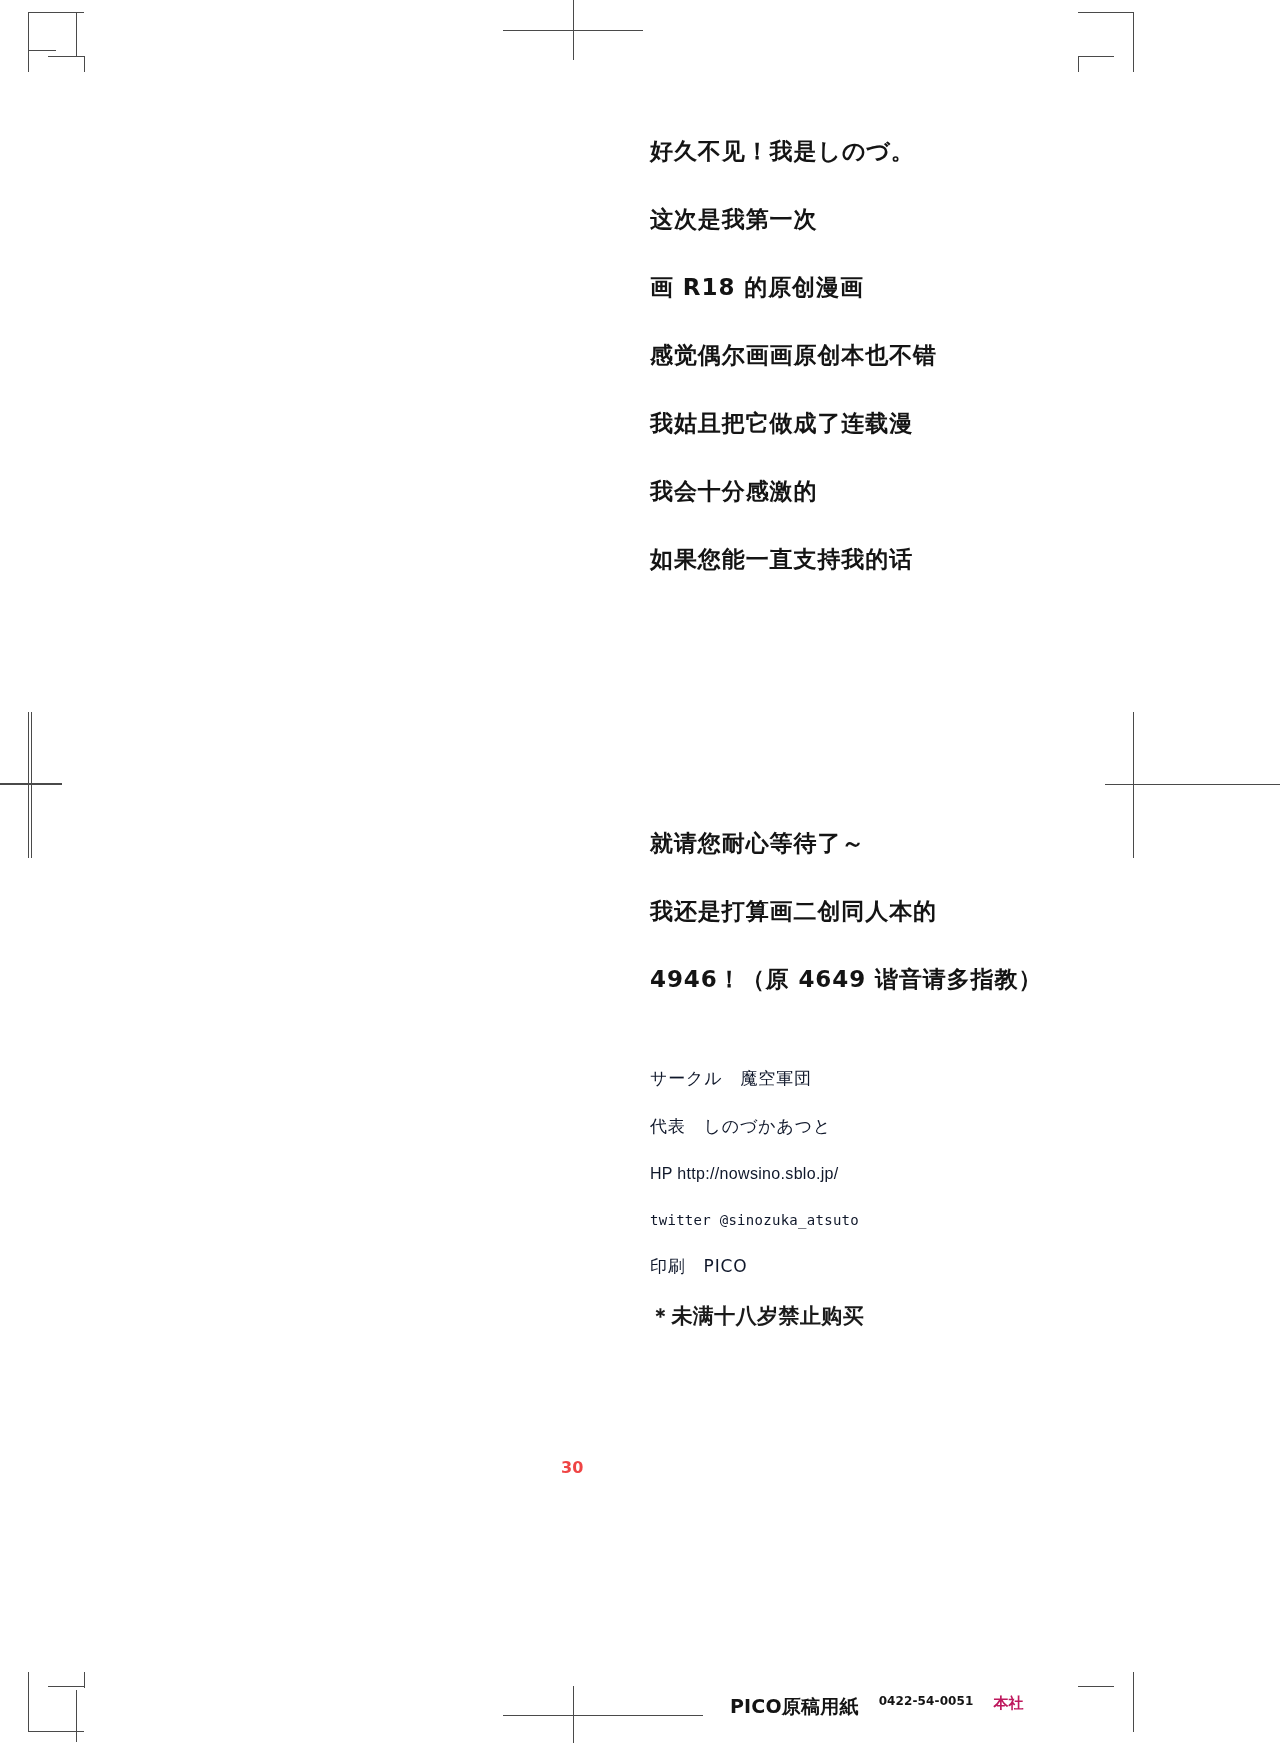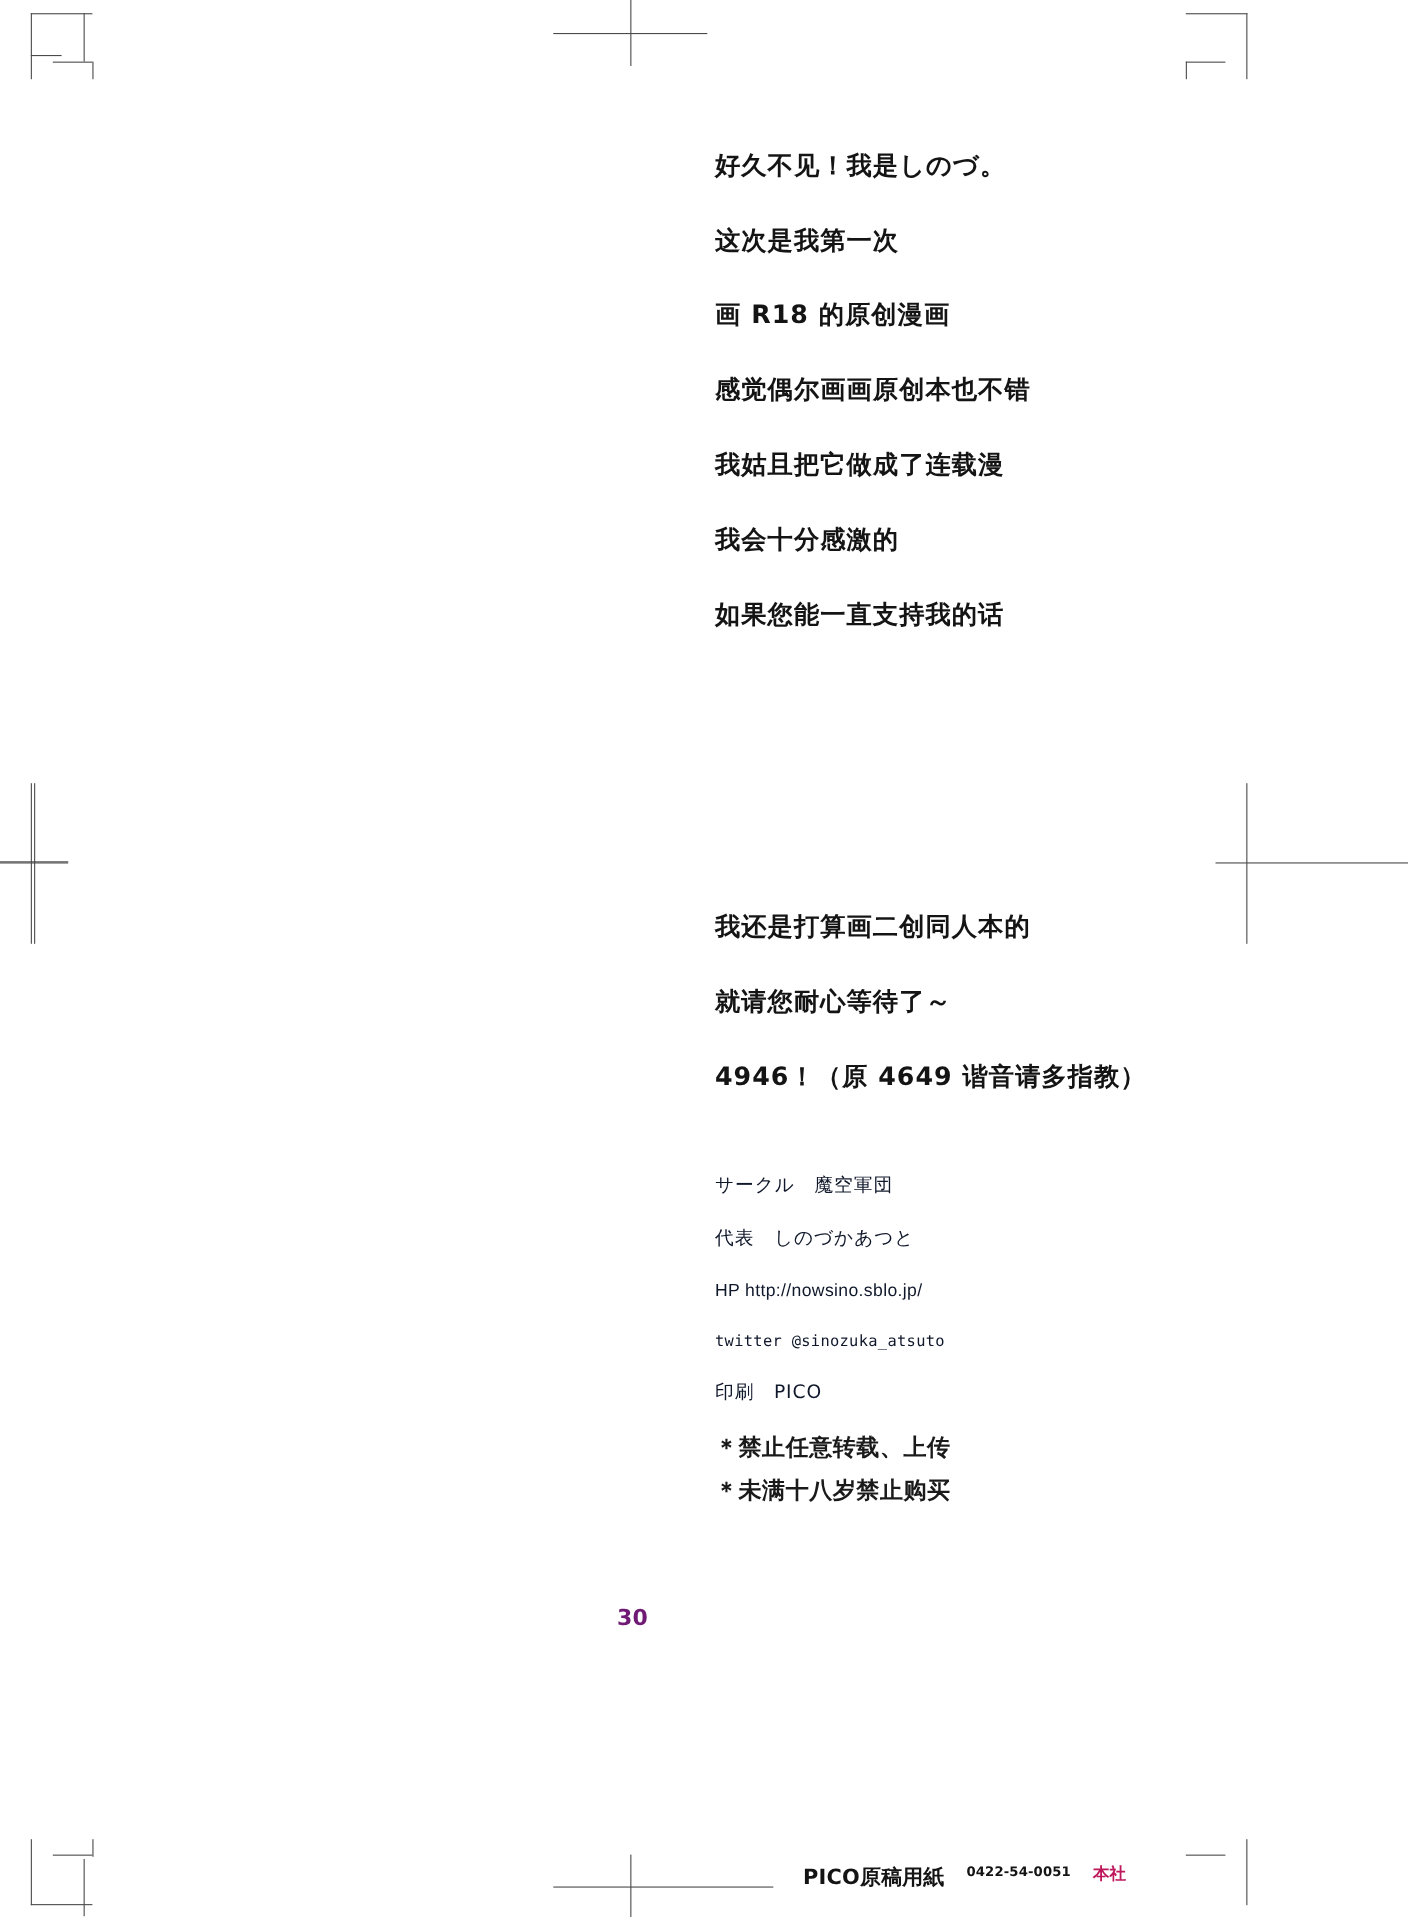--- a/index.html
+++ b/index.html
@@ -90,23 +90,23 @@
     line-height: 1.0;
     margin-bottom: 18px;
     white-space: nowrap;
     letter-spacing: 0.02em;
   }
 
   .page-number {
     position: absolute;
     left: 561px;
     top: 1458px;
-    font-size: 20px;
-    font-weight: bold;
-    color: #701a75;
+    font-size: 16px;
+    font-weight: bold;
+    color: #ef4444;
   }
 
   .footer-strip {
     position: absolute;
     left: 730px;
     top: 1694px;
     display: flex;
     align-items: flex-start;
     gap: 20px;
   }
@@ -189,32 +189,31 @@
   <div class="line">好久不见！我是しのづ。</div>
   <div class="line">这次是我第一次</div>
   <div class="line">画 R18 的原创漫画</div>
   <div class="line">感觉偶尔画画原创本也不错</div>
   <div class="line">我姑且把它做成了连载漫</div>
   <div class="line">我会十分感激的</div>
   <div class="line">如果您能一直支持我的话</div>
 </div>
 
 <div class="block-two">
+  <div class="line">就请您耐心等待了～</div>
   <div class="line">我还是打算画二创同人本的</div>
-  <div class="line">就请您耐心等待了～</div>
   <div class="line">4946！（原 4649 谐音请多指教）</div>
 </div>
 
 <div class="colophon">
   <div class="c-line">サークル　魔空軍団</div>
   <div class="c-line">代表　しのづかあつと</div>
   <div class="c-line mono">HP  http://nowsino.sblo.jp/</div>
   <div class="c-line mono-small">twitter  @sinozuka_atsuto</div>
   <div class="c-line">印刷　PICO</div>
-  <div class="notice">＊禁止任意转载、上传</div>
   <div class="notice">＊未满十八岁禁止购买</div>
 </div>
 
 <div class="page-number">30</div>
 
 <div class="footer-strip">
   <span class="footer-brand">PICO原稿用紙</span>
   <span class="footer-phone">0422-54-0051</span>
   <span class="footer-tail">本社</span>
 </div>

